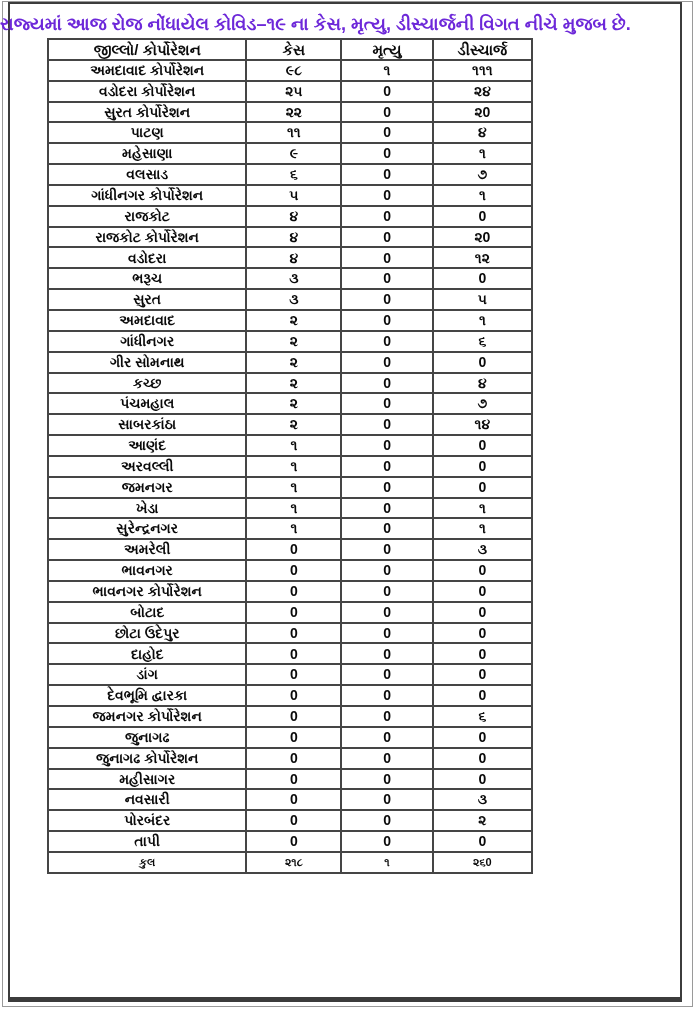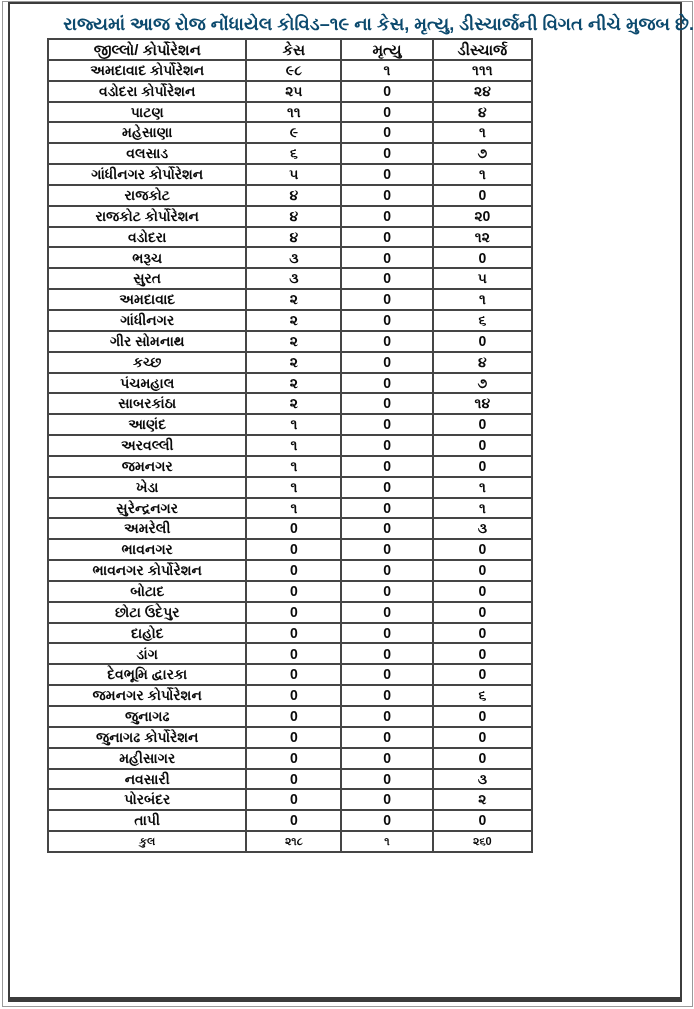--- a/index.html
+++ b/index.html
@@ -19,24 +19,24 @@
   }
   .frame-inner {
     position: absolute; left: 8px; top: 2px; right: 12px; bottom: 7px;
     border: 2px solid #3c3c3c;
     border-bottom-width: 5px;
     pointer-events: none;
   }
   .title {
     position: absolute;
     top: 14px; left: 0; width: 100%;
-    text-align: right;
+    text-align: left;
     font-size: 18px;
     font-weight: bold;
-    color: #0c4a6e;
+    color: #6d28d9;
     white-space: nowrap;
   }
   .table-wrap {
     position: absolute;
     left: 47px; top: 38px; width: 486px;
   }
   table {
     width: 100%;
     border-collapse: collapse;
     table-layout: fixed;
@@ -88,20 +88,26 @@
           <td>૧</td>
           <td>૧૧૧</td>
         </tr>
         <tr>
           <td>વડોદરા કોર્પોરેશન</td>
           <td>૨૫</td>
           <td>0</td>
           <td>૨૪</td>
         </tr>
         <tr>
+          <td>સુરત કોર્પોરેશન</td>
+          <td>૨૨</td>
+          <td>0</td>
+          <td>૨0</td>
+        </tr>
+        <tr>
           <td>પાટણ</td>
           <td>૧૧</td>
           <td>0</td>
           <td>૪</td>
         </tr>
         <tr>
           <td>મહેસાણા</td>
           <td>૯</td>
           <td>0</td>
           <td>૧</td>

